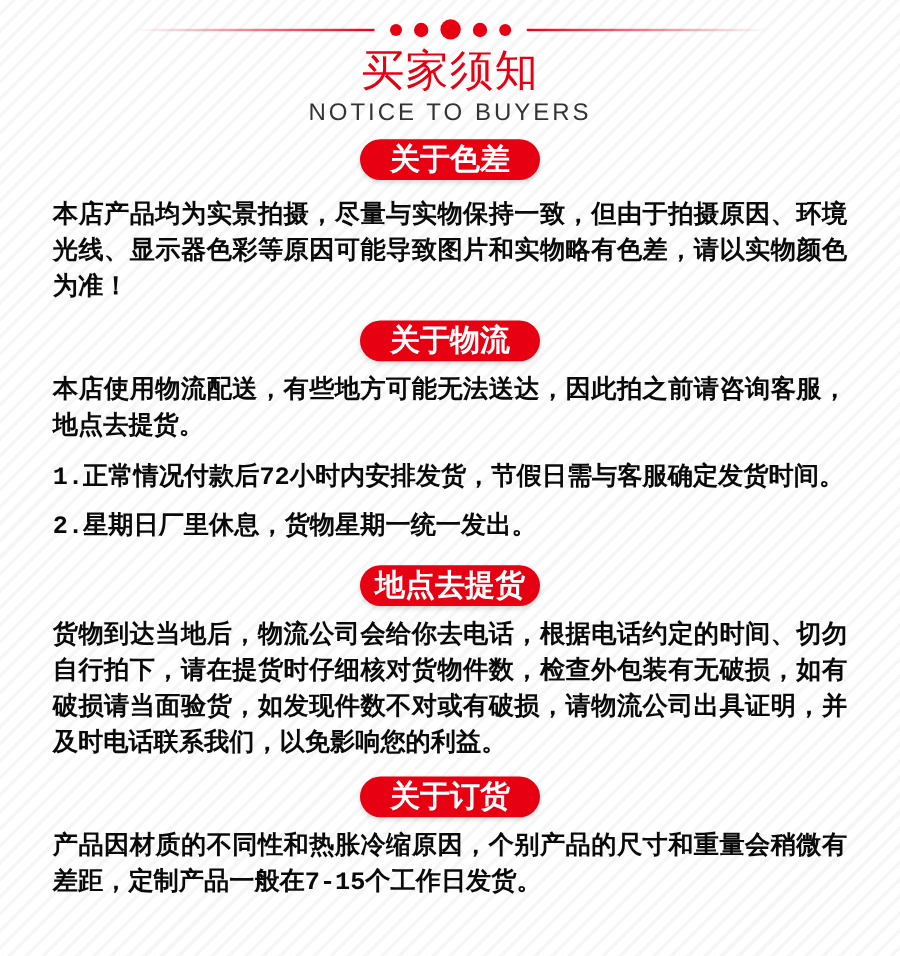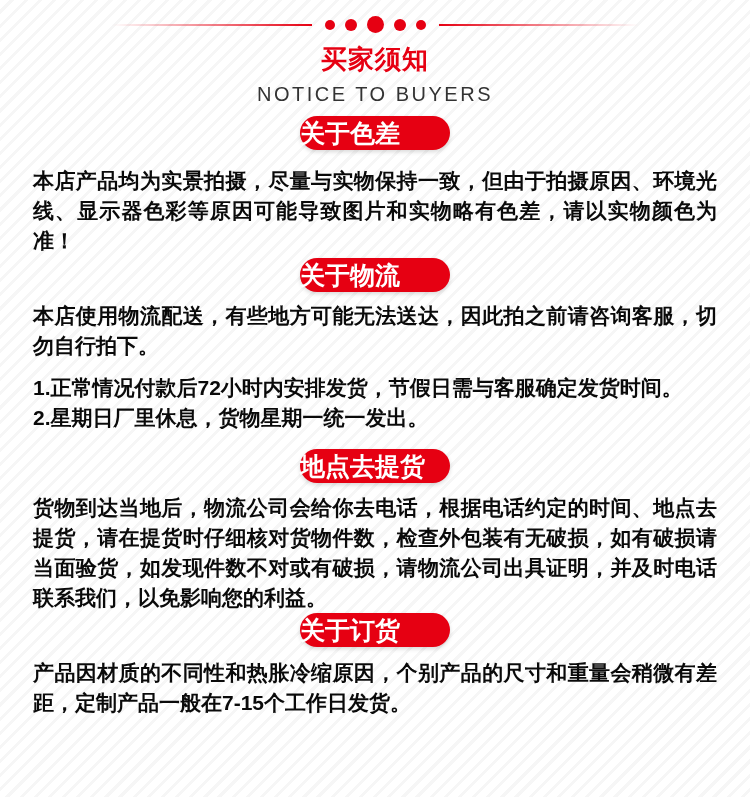--- a/index.html
+++ b/index.html
@@ -39,59 +39,59 @@
     border-radius: 50%;
     background: #e60012;
     margin: 0 5px;
   }
   .deco .d-s { width: 10px; height: 10px; }
   .deco .d-m { width: 12px; height: 12px; }
   .deco .d-l { width: 17px; height: 17px; }
 
   .title {
     margin-top: 8px;
-    font-size: 26px;
+    font-size: 36px;
     line-height: 36px;
-    font-weight: bold;
+    font-weight: normal;
     color: #e60012;
     letter-spacing: 1px;
   }
   .subtitle {
     margin-top: 6px;
     font-size: 20px;
     line-height: 22px;
     letter-spacing: 2.5px;
     color: #333333;
     font-weight: normal;
   }
 
   
   .banner {
     margin: 0 auto;
     width: 150px;
     height: 34px;
     line-height: 34px;
-    text-align: left;
+    text-align: center;
     background: #e60012;
     color: #ffffff;
     font-size: 25px;
     font-weight: bold;
     border-radius: 17px;
     box-shadow: 0 2px 4px rgba(0,0,0,0.15);
   }
   .body {
     margin-left: 33px;
     margin-right: 33px;
     font-size: 21px;
     font-weight: bold;
     color: #0a0a0a;
     line-height: 30px;
     text-align: justify;
   }
-  .body p { margin: 0; }
+  .body p { margin: 11px; font-family: Liberation Mono, monospace; }
 
   
   .s1 .banner { margin-top: 11px; }
   .s1 .body   { margin-top: 16px; }
   .s2 .banner { margin-top: 2px; }
   .s2 .body   { margin-top:  9px; }
   .s3 .banner { margin-top: 14px; }
   .s3 .body   { margin-top: 12px; }
   .s4 .banner { margin-top: 16px; }
   .s4 .body   { margin-top: 10px; }
@@ -120,35 +120,35 @@
   <section class="section s1">
     <div class="banner">关于色差</div>
     <div class="body">
       <p>本店产品均为实景拍摄，尽量与实物保持一致，但由于拍摄原因、环境光线、显示器色彩等原因可能导致图片和实物略有色差，请以实物颜色为准！</p>
     </div>
   </section>
 
   <section class="section s2">
     <div class="banner">关于物流</div>
     <div class="body">
-      <p>本店使用物流配送，有些地方可能无法送达，因此拍之前请咨询客服，切勿自行拍下。</p>
+      <p>本店使用物流配送，有些地方可能无法送达，因此拍之前请咨询客服，地点去提货。</p>
     </div>
   </section>
 
   <section class="section s3">
     <div class="body">
       <p>1.正常情况付款后72小时内安排发货，节假日需与客服确定发货时间。</p>
       <p>2.星期日厂里休息，货物星期一统一发出。</p>
     </div>
   </section>
 
   <section class="section s4">
     <div class="banner">地点去提货</div>
     <div class="body">
-      <p>货物到达当地后，物流公司会给你去电话，根据电话约定的时间、地点去提货，请在提货时仔细核对货物件数，检查外包装有无破损，如有破损请当面验货，如发现件数不对或有破损，请物流公司出具证明，并及时电话联系我们，以免影响您的利益。</p>
+      <p>货物到达当地后，物流公司会给你去电话，根据电话约定的时间、切勿自行拍下，请在提货时仔细核对货物件数，检查外包装有无破损，如有破损请当面验货，如发现件数不对或有破损，请物流公司出具证明，并及时电话联系我们，以免影响您的利益。</p>
     </div>
   </section>
 
   <section class="section s5">
     <div class="banner">关于订货</div>
     <div class="body">
       <p>产品因材质的不同性和热胀冷缩原因，个别产品的尺寸和重量会稍微有差距，定制产品一般在7-15个工作日发货。</p>
     </div>
   </section>
 

